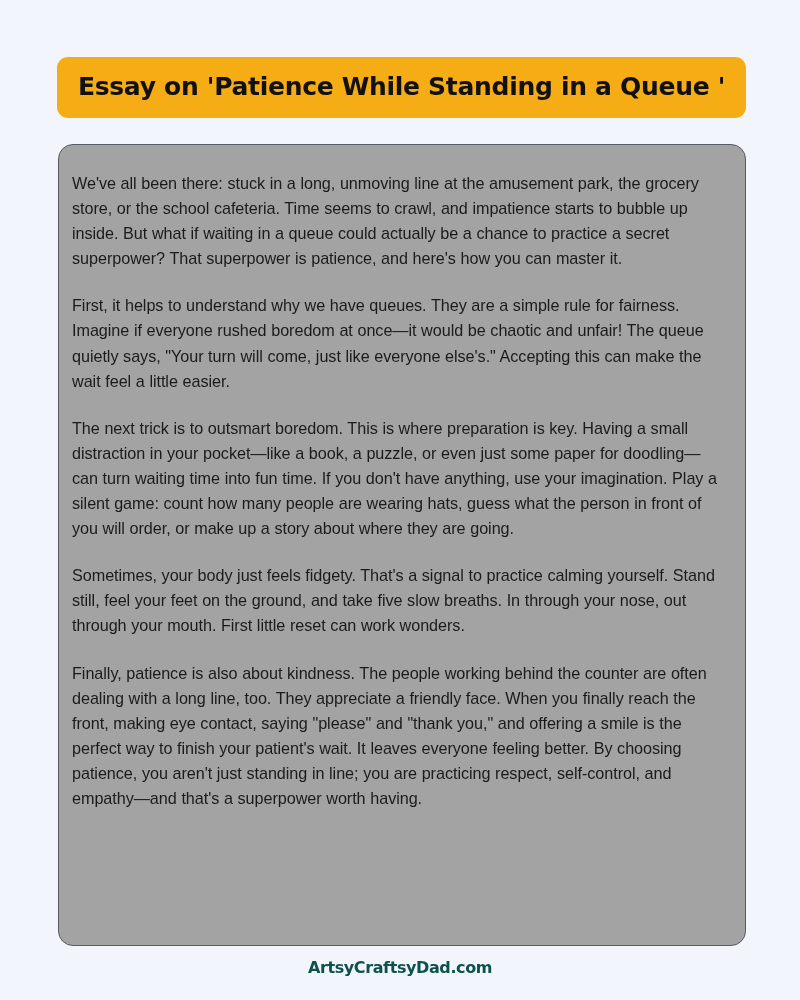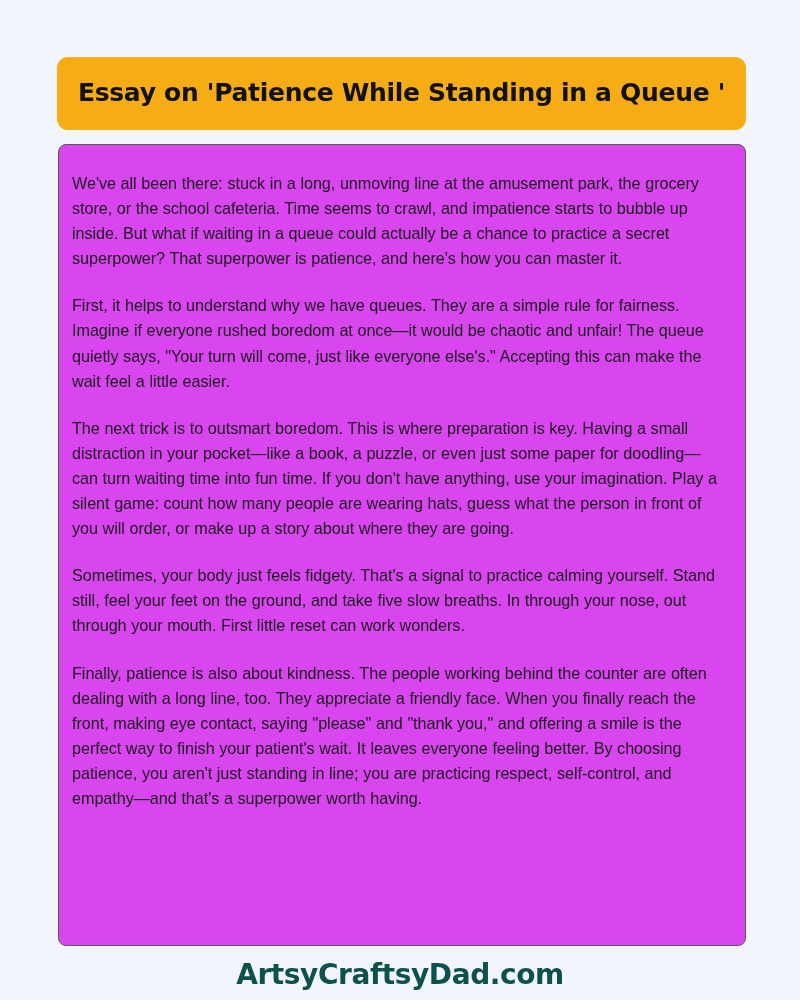--- a/index.html
+++ b/index.html
@@ -22,21 +22,21 @@
     height: 1000px;
     box-sizing: border-box;
   }
 
   
   .title-banner {
     position: absolute;
     left: 57px;
     top: 57px;
     width: 689px;
-    height: 73px;
+    height: 61px;
     background: #f6ac15;
     border-radius: 11px;
     display: flex;
     align-items: center;
     justify-content: center;
     box-sizing: border-box;
   }
   .title-text {
     font-family: "DejaVu Sans", sans-serif;
     font-size: 25px;
@@ -48,23 +48,23 @@
     padding-bottom: 2px;
   }
 
   
   .essay-card {
     position: absolute;
     left: 58px;
     top: 144px;
     width: 688px;
     height: 802px;
-    background: #d946ef;
+    background: #a3a3a3;
     border: 1.4px solid #555a63;
-    border-radius: 8px;
+    border-radius: 15px;
     box-sizing: border-box;
     overflow: hidden;
   }
   .essay-body {
     padding: 26px 22px 10px 13px;
     box-sizing: border-box;
   }
   .para {
     font-family: "Liberation Sans", sans-serif;
     font-size: 16.2px;
@@ -82,21 +82,21 @@
   
   .footer-brand {
     position: absolute;
     left: 0;
     top: 958px;
     width: 800px;
     text-align: center;
   }
   .footer-brand-text {
     font-family: "DejaVu Sans", sans-serif;
-    font-size: 28px;
+    font-size: 16px;
     font-weight: bold;
     color: #0d514c;
     letter-spacing: -0.4px;
   }
 </style>
 </head>
 <body>
 
 <div class="page">
 

